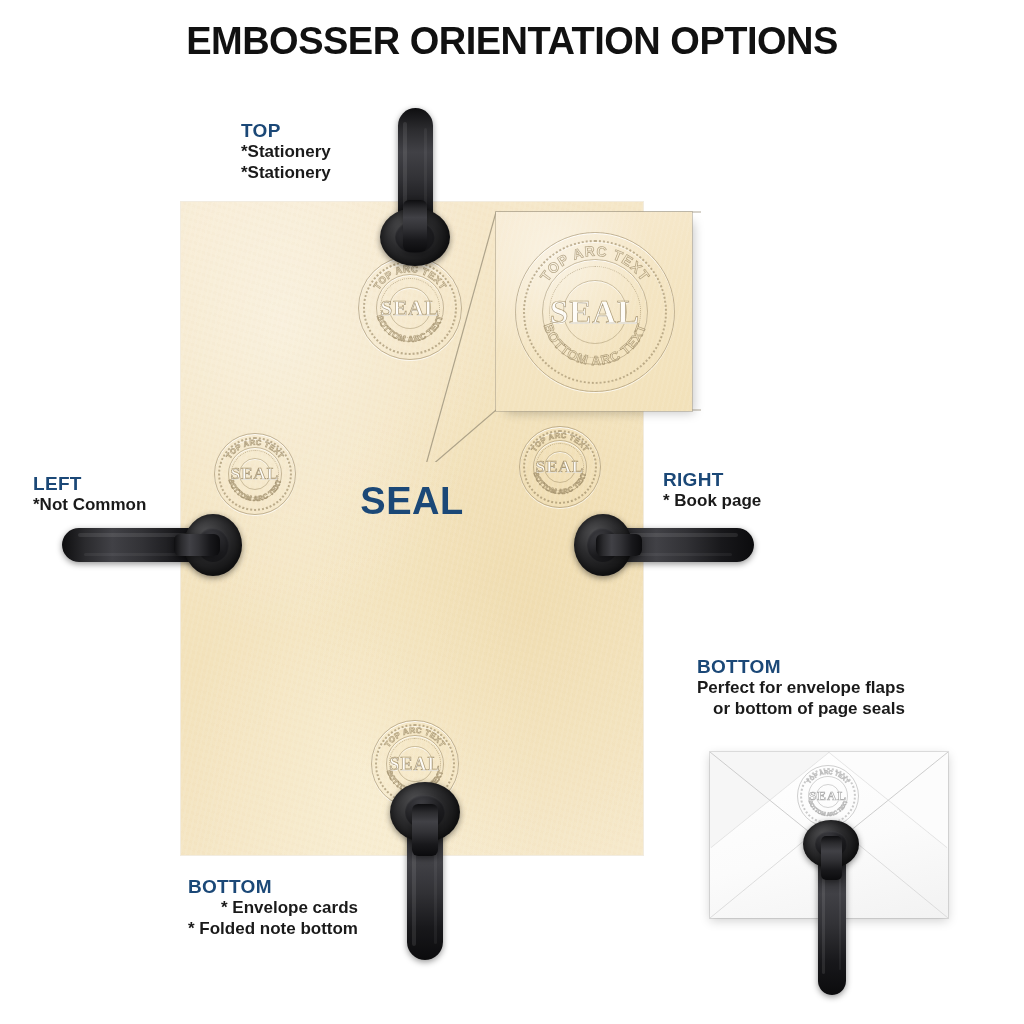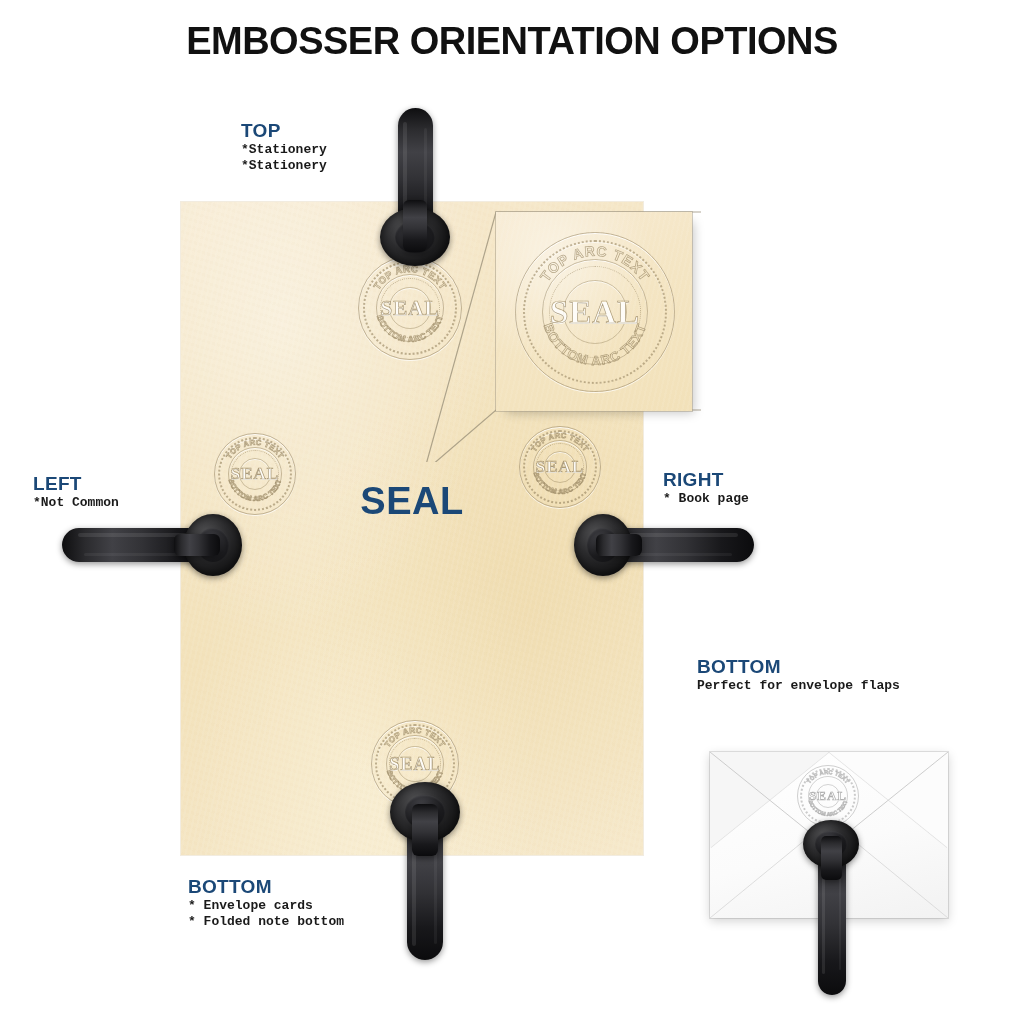--- a/index.html
+++ b/index.html
@@ -93,22 +93,22 @@
   .env-flap-l{left:0;border-left:119px solid #f6f6f6;border-bottom:96px solid transparent;
       filter:drop-shadow(1px 0 0 rgba(203,203,203,.6));}
   .env-flap-r{right:0;border-right:119px solid #fcfcfc;border-bottom:96px solid transparent;
       filter:drop-shadow(-1px 0 0 rgba(203,203,203,.6));}
   .env-seam{position:absolute;left:0;top:0;width:100%;height:100%;}
 
   
   .label{position:absolute;}
   .label .head{font-size:19px;font-weight:bold;color:#1b4877;letter-spacing:.3px;
                font-family:"Liberation Sans","DejaVu Sans",sans-serif;}
-  .label .sub{font-size:13px;font-weight:bold;color:#1a1a1a;line-height:1.22;
-              font-family:Liberation Mono, monospace;white-space:nowrap;}
+  .label .sub{font-size:17px;font-weight:bold;color:#1a1a1a;line-height:1.22;
+              font-family:Liberation Sans, sans-serif;white-space:nowrap;text-align:right;}
 
   
   .center-text{position:absolute;left:181px;top:480px;width:462px;text-align:center;
      font-size:38px;font-weight:bold;color:#1b4877;line-height:1.12;letter-spacing:.5px;
      font-family:"Liberation Sans","DejaVu Sans",sans-serif;}
 </style>
 </head>
 <body>
 
 <div id="stage">
@@ -314,15 +314,16 @@
 
   <div class="label" style="left:188px;top:876px;">
     <div class="head">BOTTOM</div>
     <div class="sub">* Envelope cards</div>
     <div class="sub">* Folded note bottom</div>
   </div>
 
   <div class="label" style="left:697px;top:656px;">
     <div class="head">BOTTOM</div>
     <div class="sub">Perfect for envelope flaps</div>
+    <div class="sub">or bottom of page seals</div>
   </div>
 
 </div>
 
 </body></html>

